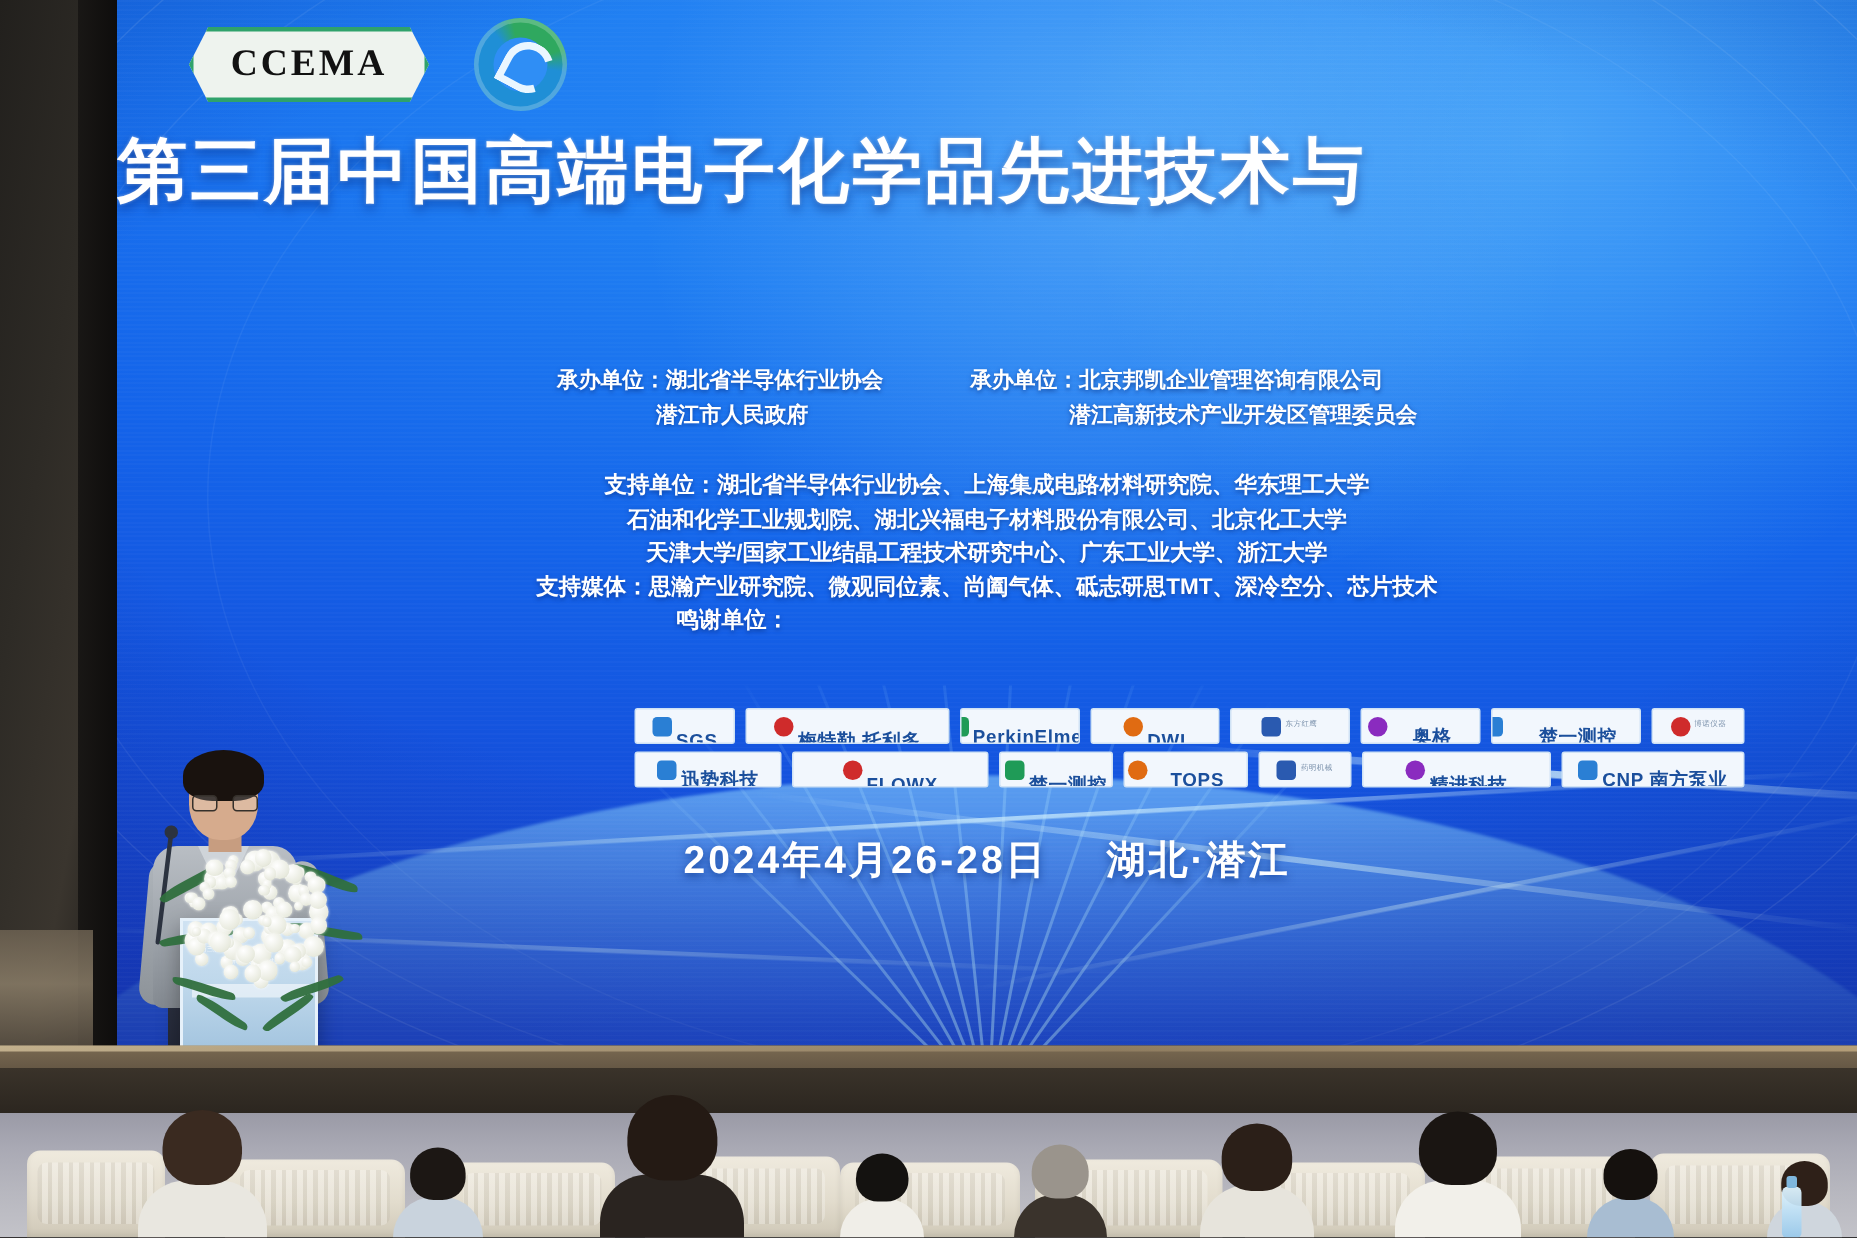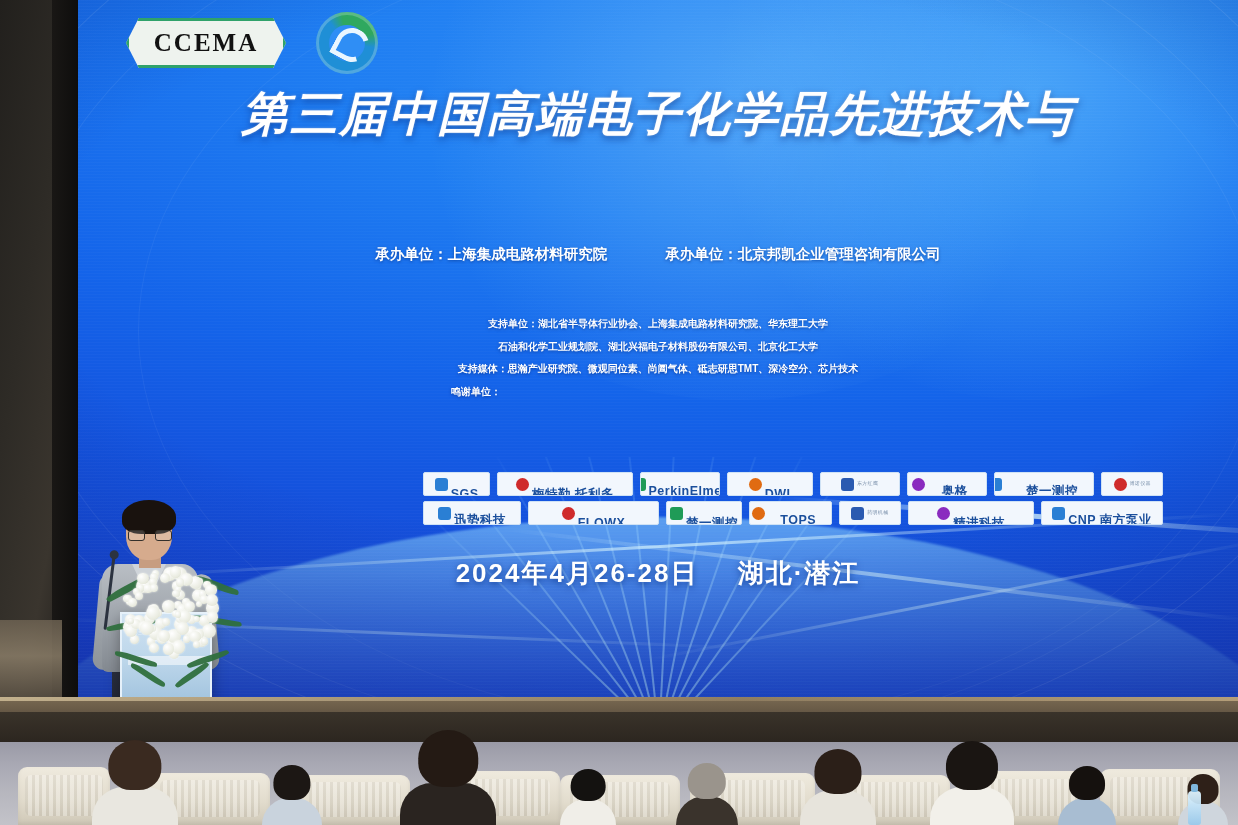--- a/index.html
+++ b/index.html
@@ -62,32 +62,32 @@
     clip-path:polygon(8% 0,92% 0,100% 50%,92% 100%,8% 100%,0 50%);
     border:3px solid #2fa26b;box-sizing:border-box;}
   .clogo{position:relative;width:62px;height:62px;border-radius:50%;
     background:conic-gradient(from 200deg,#1f8fd6 0deg,#1f8fd6 120deg,#2fa85f 150deg,#2fa85f 230deg,#1f8fd6 260deg,#1f8fd6 360deg);
     box-shadow:0 0 0 3px rgba(255,255,255,.22) inset;}
   .clogo:before{content:"";position:absolute;left:13px;top:13px;width:36px;height:36px;border-radius:50%;
     background:#2f8ef5;}
   .clogo:after{content:"";position:absolute;left:19px;top:16px;width:24px;height:24px;border-radius:50% 50% 50% 0;
     border:5px solid #eaf6ff;border-right-color:transparent;transform:rotate(28deg);}
 
-  .title{position:absolute;left:0;right:0;top:84px;text-align:center;color:#ffffff;
+  .title{position:absolute;left:0;right:0;top:84px;color:#ffffff;
     font-family:"Liberation Sans","DejaVu Sans",sans-serif;font-weight:bold;font-size:47px;line-height:60px;
-    letter-spacing:2px;text-shadow:0 3px 7px rgba(2,36,120,.55), 0 0 2px rgba(255,255,255,.6);font-style:italic;}
+    letter-spacing:2px;text-shadow:0 3px 7px rgba(2,36,120,.55), 0 0 2px rgba(255,255,255,.6);}
 
   .org-block{position:absolute;left:0;right:0;top:243px;display:flex;justify-content:center;gap:58px;
     color:#ffffff;font-size:14.5px;line-height:23px;font-weight:bold;
     text-shadow:0 1px 3px rgba(3,40,120,.6);}
   .org-col .row{white-space:nowrap;}
   .org-col .row.indent{padding-left:66px;}
   .org-col.right .row.indent{padding-left:66px;}
 
-  .support{position:absolute;left:0;right:0;top:313px;color:#ffffff;font-size:10px;line-height:22.6px;
+  .support{position:absolute;left:0;right:0;top:313px;color:#ffffff;font-size:15px;line-height:22.6px;
     font-weight:bold;text-shadow:0 1px 3px rgba(3,40,120,.6);}
   .support .line{text-align:center;white-space:nowrap;}
 
   .sponsors{position:absolute;left:345px;top:472px;width:740px;}
   .sp-row{display:flex;gap:7px;margin-bottom:5px;}
   .sp{height:24px;background:#f2f7fd;border:1px solid #cfe2f5;border-radius:2px;
     display:flex;align-items:center;justify-content:center;gap:3px;
     color:#1b4f9c;font-size:11px;font-weight:bold;white-space:nowrap;padding:0 5px;box-sizing:border-box;
     overflow:hidden;}
   .sp .cn{font-size:12.5px;letter-spacing:.5px;margin-top:20px;}
@@ -207,30 +207,33 @@
         <div class="ccema">CCEMA</div>
         <div class="clogo"></div>
       </div>
 
       <div class="title">
         <div>第三届中国高端电子化学品先进技术与</div>
       </div>
 
       <div class="org-block">
         <div class="org-col left">
-          <div class="row"><span>承办单位：</span><span>上海集成电路材料研究院</span></div>
+          <div class="row"><span>承办单位：</span><span>湖北省半导体行业协会</span></div>
+          <div class="row indent">潜江市人民政府</div>
         </div>
         <div class="org-col right">
           <div class="row"><span>承办单位：</span><span>北京邦凯企业管理咨询有限公司</span></div>
+          <div class="row indent">潜江高新技术产业开发区管理委员会</div>
         </div>
       </div>
 
       <div class="support">
         <div class="line"><span>支持单位：</span><span>湖北省半导体行业协会、上海集成电路材料研究院、华东理工大学</span></div>
         <div class="line">石油和化学工业规划院、湖北兴福电子材料股份有限公司、北京化工大学</div>
+        <div class="line">天津大学/国家工业结晶工程技术研究中心、广东工业大学、浙江大学</div>
         <div class="line"><span>支持媒体：</span><span>思瀚产业研究院、微观同位素、尚阖气体、砥志研思TMT、深冷空分、芯片技术</span></div>
         <div class="line" style="text-align:left;padding-left:373px">鸣谢单位：</div>
       </div>
 
       <div class="sponsors">
         <div class="sp-row" id="sprow1">
             <div class="sp" style="width: 72px;">
               <span class="mark" style="background: rgb(42, 127, 212); border-radius: 3px;"></span>
               <span class="stk">
                 <span class="cn">SGS</span>

